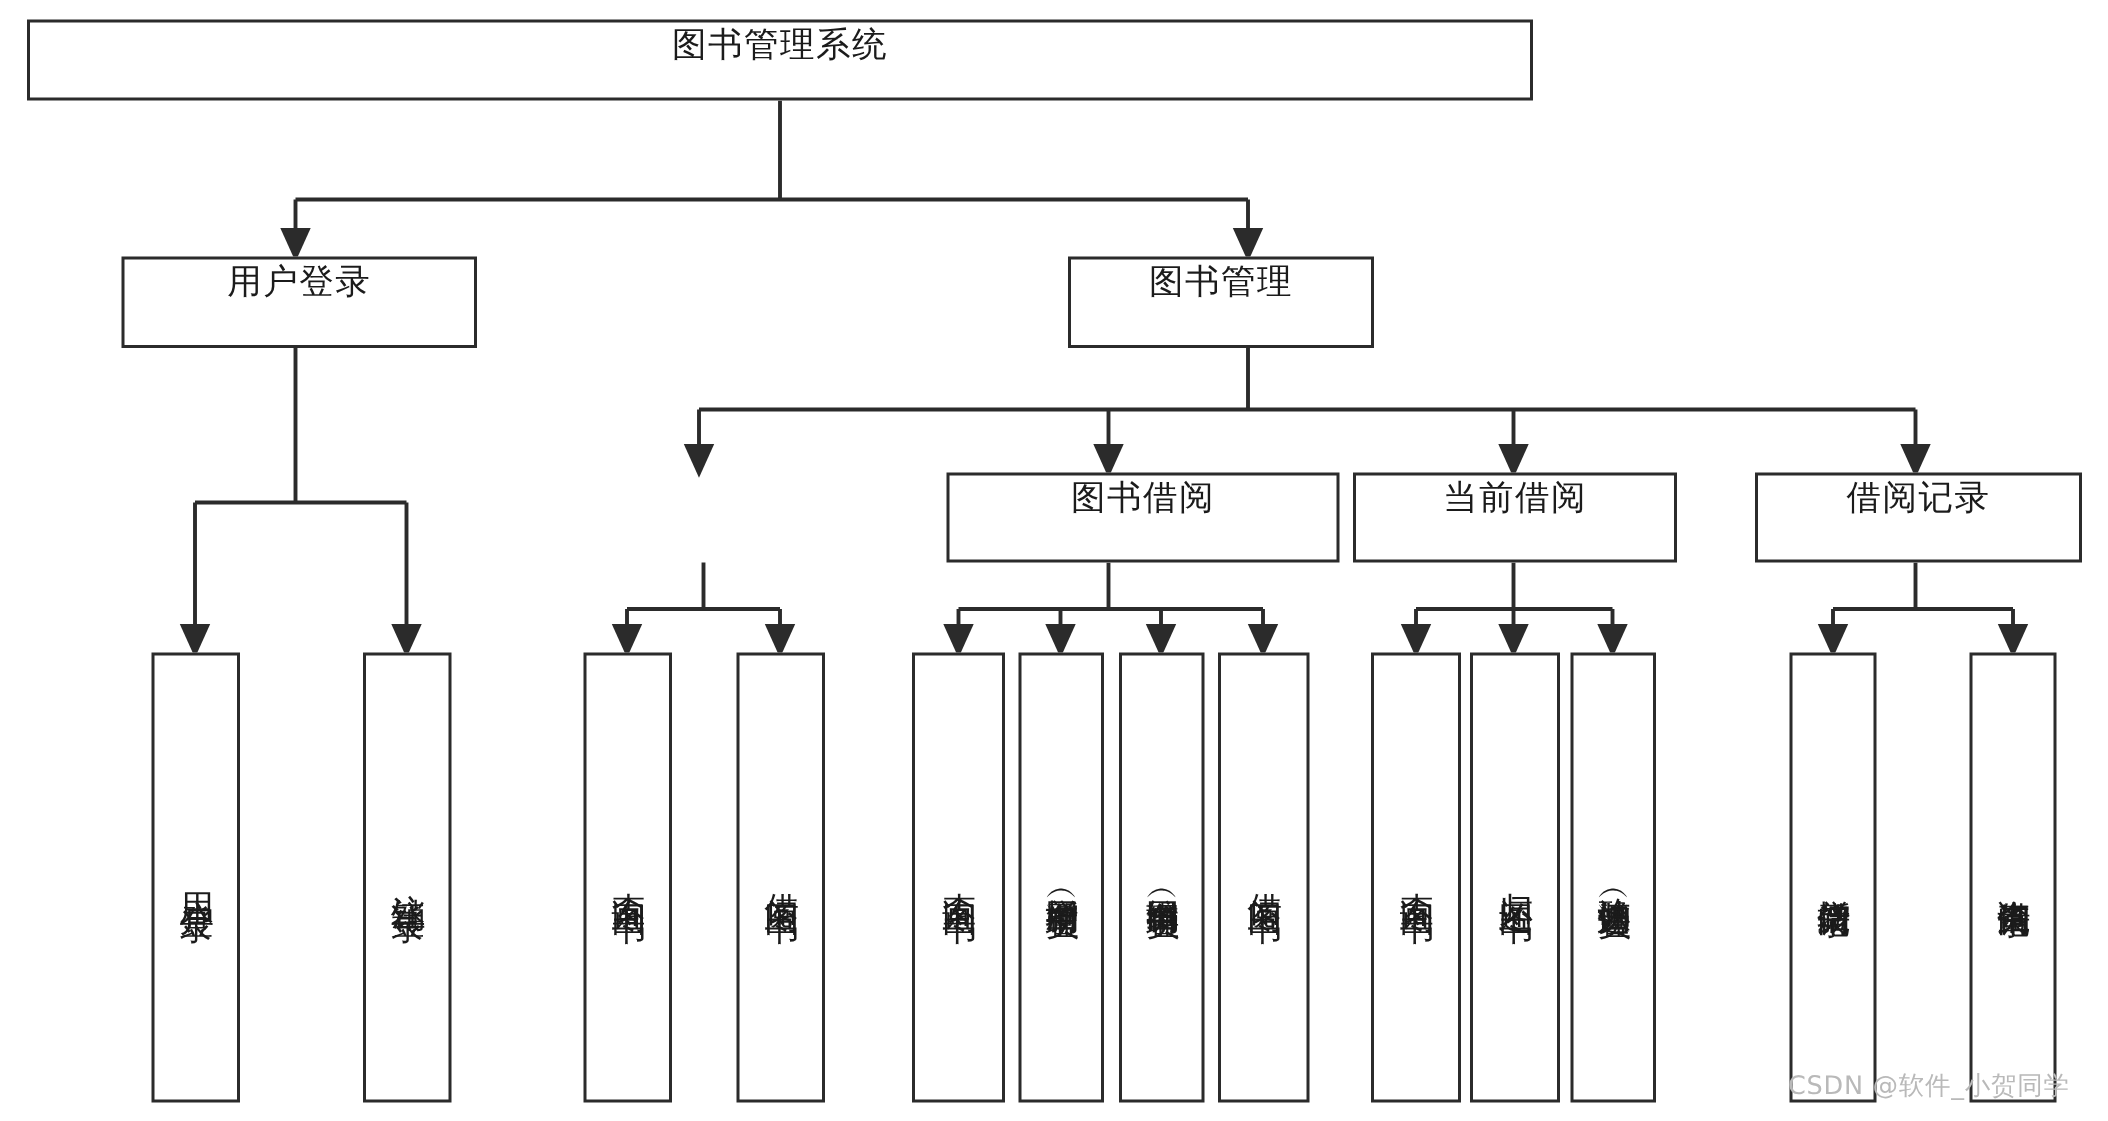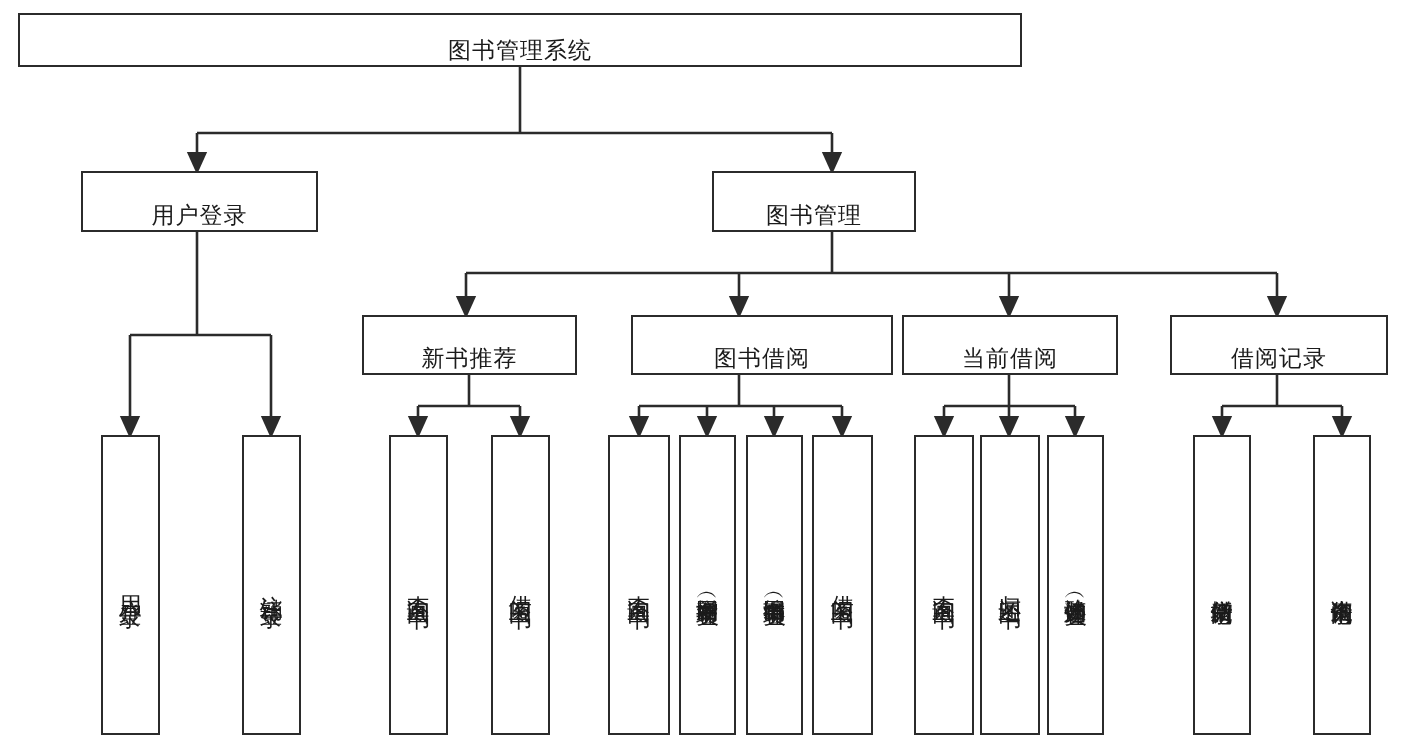--- a/index.html
+++ b/index.html
@@ -25,21 +25,21 @@
     width: 1405px;
     height: 747px;
     pointer-events: none;
   }
   .node {
     position: absolute;
     box-sizing: border-box;
     border: 2.5px solid #2b2b2b;
     background: #ffffff;
     display: flex;
-    align-items: flex-end;
+    align-items: flex-start;
     justify-content: center;
     color: #1b1b1b;
     text-align: center;
     line-height: 1.15;
   }
   .node.horiz {
     font-size: 23px;
     letter-spacing: 1px;
     padding: 2px 6px;
   }
@@ -134,23 +134,20 @@
   </div>
 
   <div class="node horiz" style="left:81px; top:171px; width:237px; height:61px;">
     <span class="label">用户登录</span>
   </div>
 
   <div class="node horiz" style="left:712px; top:171px; width:204px; height:61px;">
     <span class="label">图书管理</span>
   </div>
 
-  <div class="node horiz" style="left:362px; top:315px; width:215px; height:60px;">
-    <span class="label">新书推荐</span>
-  </div>
 
   <div class="node horiz" style="left:631px; top:315px; width:262px; height:60px;">
     <span class="label">图书借阅</span>
   </div>
 
   <div class="node horiz" style="left:902px; top:315px; width:216px; height:60px;">
     <span class="label">当前借阅</span>
   </div>
 
   <div class="node horiz" style="left:1170px; top:315px; width:218px; height:60px;">
@@ -202,14 +199,15 @@
   </div>
 
   <div class="node vert tight" style="left:1193px; top:435px; width:58px; height:300px;">
     <span class="label">新增借阅记录</span>
   </div>
 
   <div class="node vert tight" style="left:1313px; top:435px; width:58px; height:300px;">
     <span class="label">查询借阅记录</span>
   </div>
 
+  <div id="watermark">CSDN @软件_小贺同学</div>
 
 </div>
 
 </body></html>

